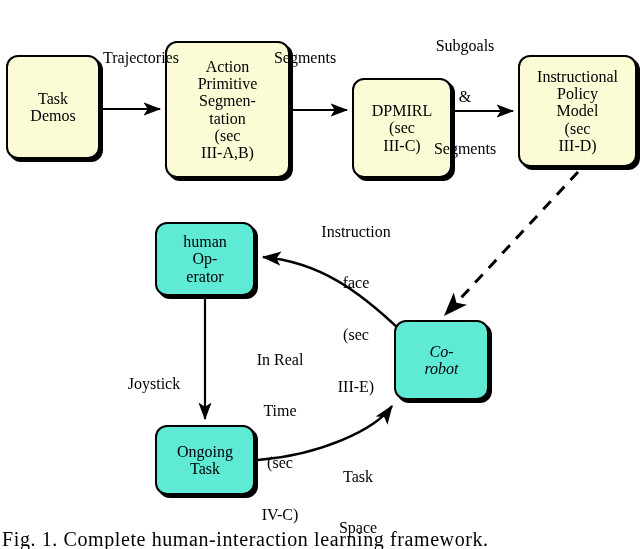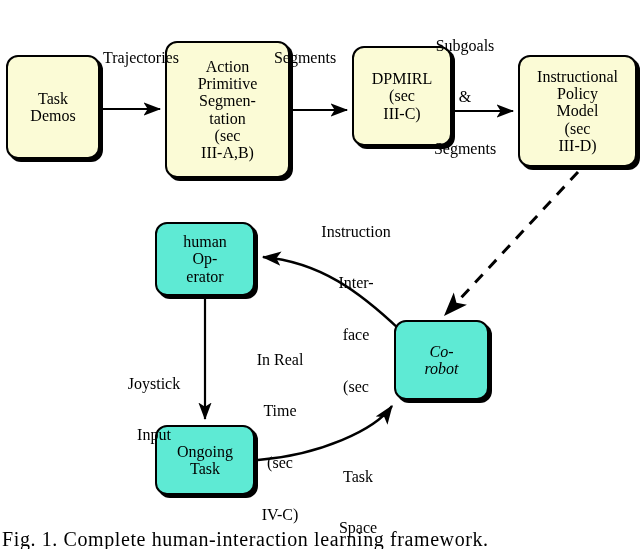--- a/index.html
+++ b/index.html
@@ -41,21 +41,21 @@
   }
   .node .line {
     display: block;
     white-space: pre;
   }
   .node.yellow { background: #fbfbd6; }
   .node.green  { background: #5eead4; }
 
   #node-task-demos          { left: 6px;   top: 55px;  width: 94px;  height: 104px; }
   #node-action-primitive    { left: 165px; top: 41px;  width: 125px; height: 137px; }
-  #node-dpmirl             { left: 352px; top: 46px;  width: 100px; height: 100px; }
+  #node-dpmirl             { left: 352px; top: 78px;  width: 100px; height: 100px; }
   #node-instructional-policy{ left: 518px; top: 55px;  width: 119px; height: 112px; }
   #node-human-operator      { left: 155px; top: 222px; width: 100px; height: 74px; }
   #node-corobot             { left: 394px; top: 320px; width: 95px;  height: 80px; font-style: italic; }
   #node-ongoing-task        { left: 155px; top: 425px; width: 100px; height: 70px; }
 
   
   .edge-label {
     position: absolute;
     text-align: center;
     font-size: 16px;
@@ -192,28 +192,27 @@
   </div>
 
   <div class="edge-label" id="label-subgoals">
     <div>Subgoals</div>
     <div>&amp;</div>
     <div>Segments</div>
   </div>
 
   <div class="edge-label" id="label-instruction-interface">
     <div>Instruction</div>
-    <div>Inter-</div>
     <div>face</div>
     <div>(sec</div>
+    <div>III-E)</div>
   </div>
 
   <div class="edge-label" id="label-joystick">
     <div>Joystick</div>
-    <div>Input</div>
   </div>
 
   <div class="edge-label" id="label-in-real-time">
     <div>In Real</div>
     <div>Time</div>
     <div>(sec</div>
     <div>IV-C)</div>
   </div>
 
   <div class="edge-label" id="label-task-space">

